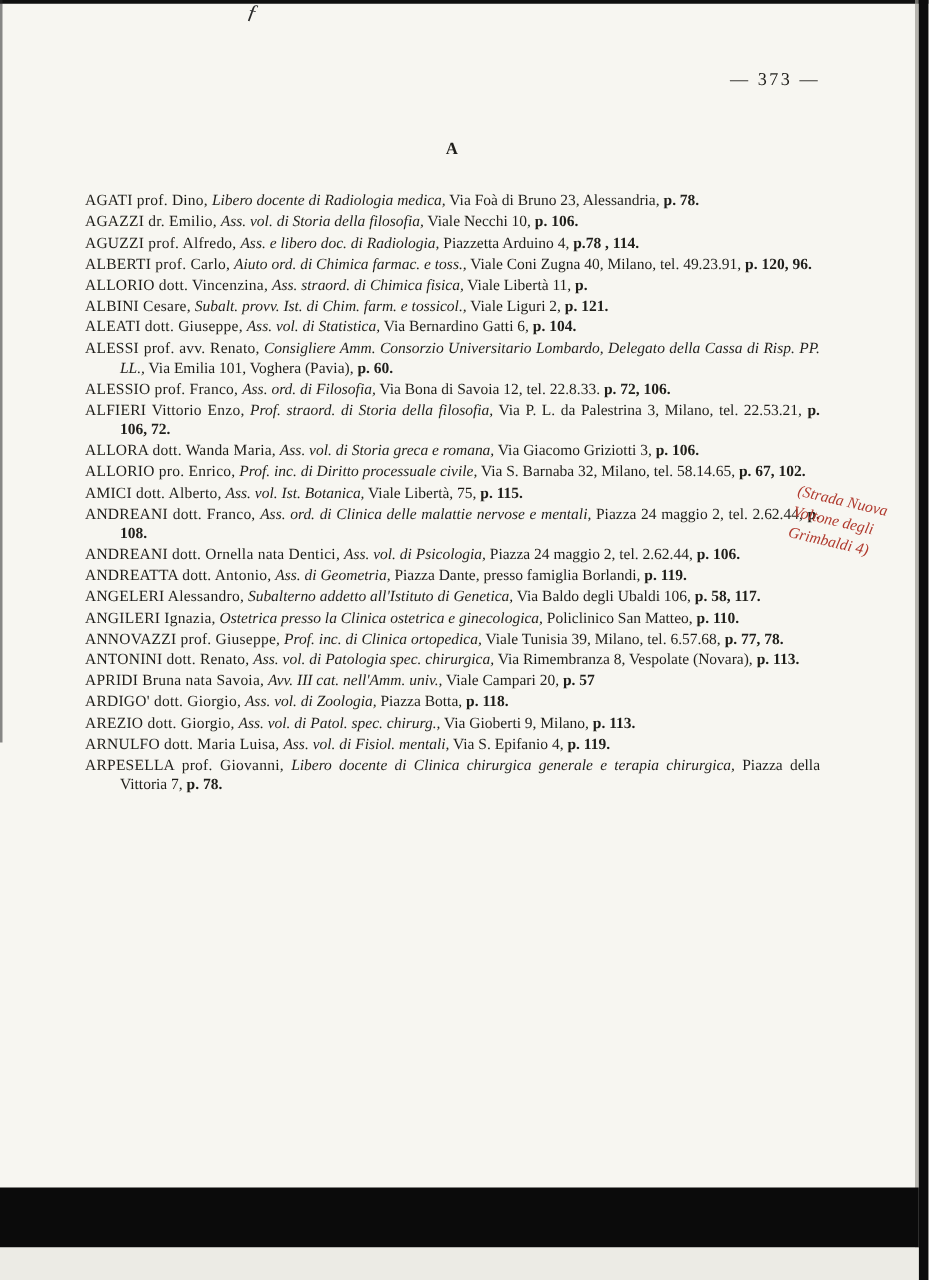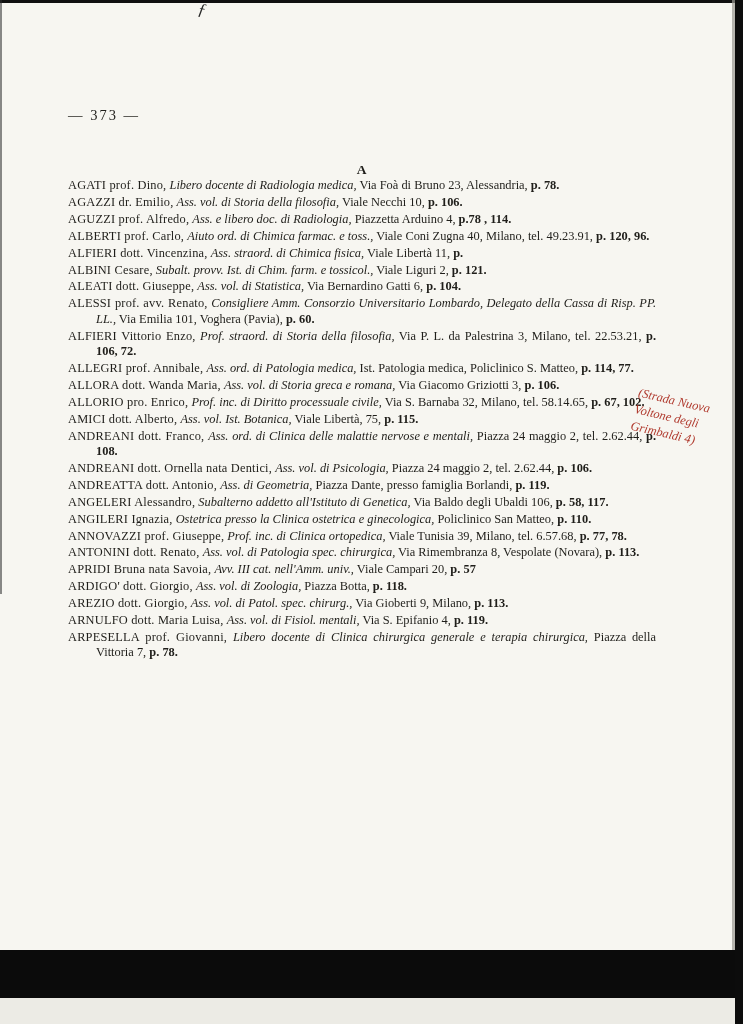--- a/index.html
+++ b/index.html
@@ -12,33 +12,33 @@
     font-family: "Liberation Serif", "DejaVu Serif", serif;
     color: #1f1e1a;
   }
   .content {
     position: absolute;
     left: 68px;
     top: 0;
     width: 588px;
   }
   .page-number {
-    margin-top: 107px;
-    text-align: left;
+    margin-top: 56px;
+    text-align: right;
     font-size: 14.5px;
     letter-spacing: 2px;
   }
   .section-letter {
     margin-top: 38px;
     text-align: center;
     font-size: 13.5px;
     font-weight: 600;
     letter-spacing: 1px;
   }
-  .entries { }
+  .entries { margin-top: 26px; }
   .entry {
     margin: 0 0 1.5px 0;
     font-size: 12.4px;
     line-height: 15.4px;
     text-align: justify;
     padding-left: 28px;
     text-indent: -28px;
   }
   .e-name { letter-spacing: 0.2px; }
   .e-role { font-style: italic; }
@@ -99,34 +99,34 @@
     <div class="section-letter">A</div>
     <div class="entries">
   <p class="entry"><span class="e-name">AGATI prof. Dino,</span> <span class="e-role">Libero docente di Radiologia medica,</span> <span class="e-addr">Via Foà di Bruno 23, Alessandria,</span> <span class="e-pages">p. 78.</span></p>
 
   <p class="entry"><span class="e-name">AGAZZI dr. Emilio,</span> <span class="e-role">Ass. vol. di Storia della filosofia,</span> <span class="e-addr">Viale Necchi 10,</span> <span class="e-pages">p. 106.</span></p>
 
   <p class="entry"><span class="e-name">AGUZZI prof. Alfredo,</span> <span class="e-role">Ass. e libero doc. di Radiologia,</span> <span class="e-addr">Piazzetta Arduino 4,</span> <span class="e-pages">p.78 , 114.</span></p>
 
   <p class="entry"><span class="e-name">ALBERTI prof. Carlo,</span> <span class="e-role">Aiuto ord. di Chimica farmac. e toss.,</span> <span class="e-addr">Viale Coni Zugna 40, Milano, tel. 49.23.91,</span> <span class="e-pages">p. 120, 96.</span></p>
 
-  <p class="entry"><span class="e-name">ALFIERI dott. Vincenzina,</span> <span class="e-role">Ass. straord. di Chimica fisica,</span> <span class="e-addr">Viale Libertà 11,</span> <span class="e-pages">p.</span></p>
+  <p class="entry"><span class="e-name">ALLORIO dott. Vincenzina,</span> <span class="e-role">Ass. straord. di Chimica fisica,</span> <span class="e-addr">Viale Libertà 11,</span> <span class="e-pages">p.</span></p>
 
   <p class="entry"><span class="e-name">ALBINI Cesare,</span> <span class="e-role">Subalt. provv. Ist. di Chim. farm. e tossicol.,</span> <span class="e-addr">Viale Liguri 2,</span> <span class="e-pages">p. 121.</span></p>
 
 
   <p class="entry"><span class="e-name">ALEATI dott. Giuseppe,</span> <span class="e-role">Ass. vol. di Statistica,</span> <span class="e-addr">Via Bernardino Gatti 6,</span> <span class="e-pages">p. 104.</span></p>
 
   <p class="entry"><span class="e-name">ALESSI prof. avv. Renato,</span> <span class="e-role">Consigliere Amm. Consorzio Universitario Lombardo, Delegato della Cassa di Risp. PP. LL.,</span> <span class="e-addr">Via Emilia 101, Voghera (Pavia),</span> <span class="e-pages">p. 60.</span></p>
 
+  <p class="entry"><span class="e-name">ALESSIO prof. Franco,</span> <span class="e-role">Ass. ord. di Filosofia,</span> <span class="e-addr">Via Bona di Savoia 12, tel. 22.8.33.</span> <span class="e-pages">p. 72, 106.</span></p>
 
 
   <p class="entry"><span class="e-name">ALFIERI Vittorio Enzo,</span> <span class="e-role">Prof. straord. di Storia della filosofia,</span> <span class="e-addr">Via P. L. da Palestrina 3, Milano, tel. 22.53.21,</span> <span class="e-pages">p. 106, 72.</span></p>
 
-  <p class="entry"><span class="e-name">ALLEGRI prof. Annibale,</span> <span class="e-role">Ass. ord. di Patologia medica,</span> <span class="e-addr">Ist. Patologia medica, Policlinico S. Matteo,</span> <span class="e-pages">p. 114, 77.</span></p>
 
   <p class="entry"><span class="e-name">ALLORA dott. Wanda Maria,</span> <span class="e-role">Ass. vol. di Storia greca e romana,</span> <span class="e-addr">Via Giacomo Griziotti 3,</span> <span class="e-pages">p. 106.</span></p>
 
   <p class="entry"><span class="e-name">ALLORIO pro. Enrico,</span> <span class="e-role">Prof. inc. di Diritto processuale civile,</span> <span class="e-addr">Via S. Barnaba 32, Milano, tel. 58.14.65,</span> <span class="e-pages">p. 67, 102.</span></p>
 
 
   <p class="entry"><span class="e-name">AMICI dott. Alberto,</span> <span class="e-role">Ass. vol. Ist. Botanica,</span> <span class="e-addr">Viale Libertà, 75,</span> <span class="e-pages">p. 115.</span></p>
 
 
   <p class="entry"><span class="e-name">ANDREANI dott. Franco,</span> <span class="e-role">Ass. ord. di Clinica delle malattie nervose e mentali,</span> <span class="e-addr">Piazza 24 maggio 2, tel. 2.62.44,</span> <span class="e-pages">p. 108.</span></p>

